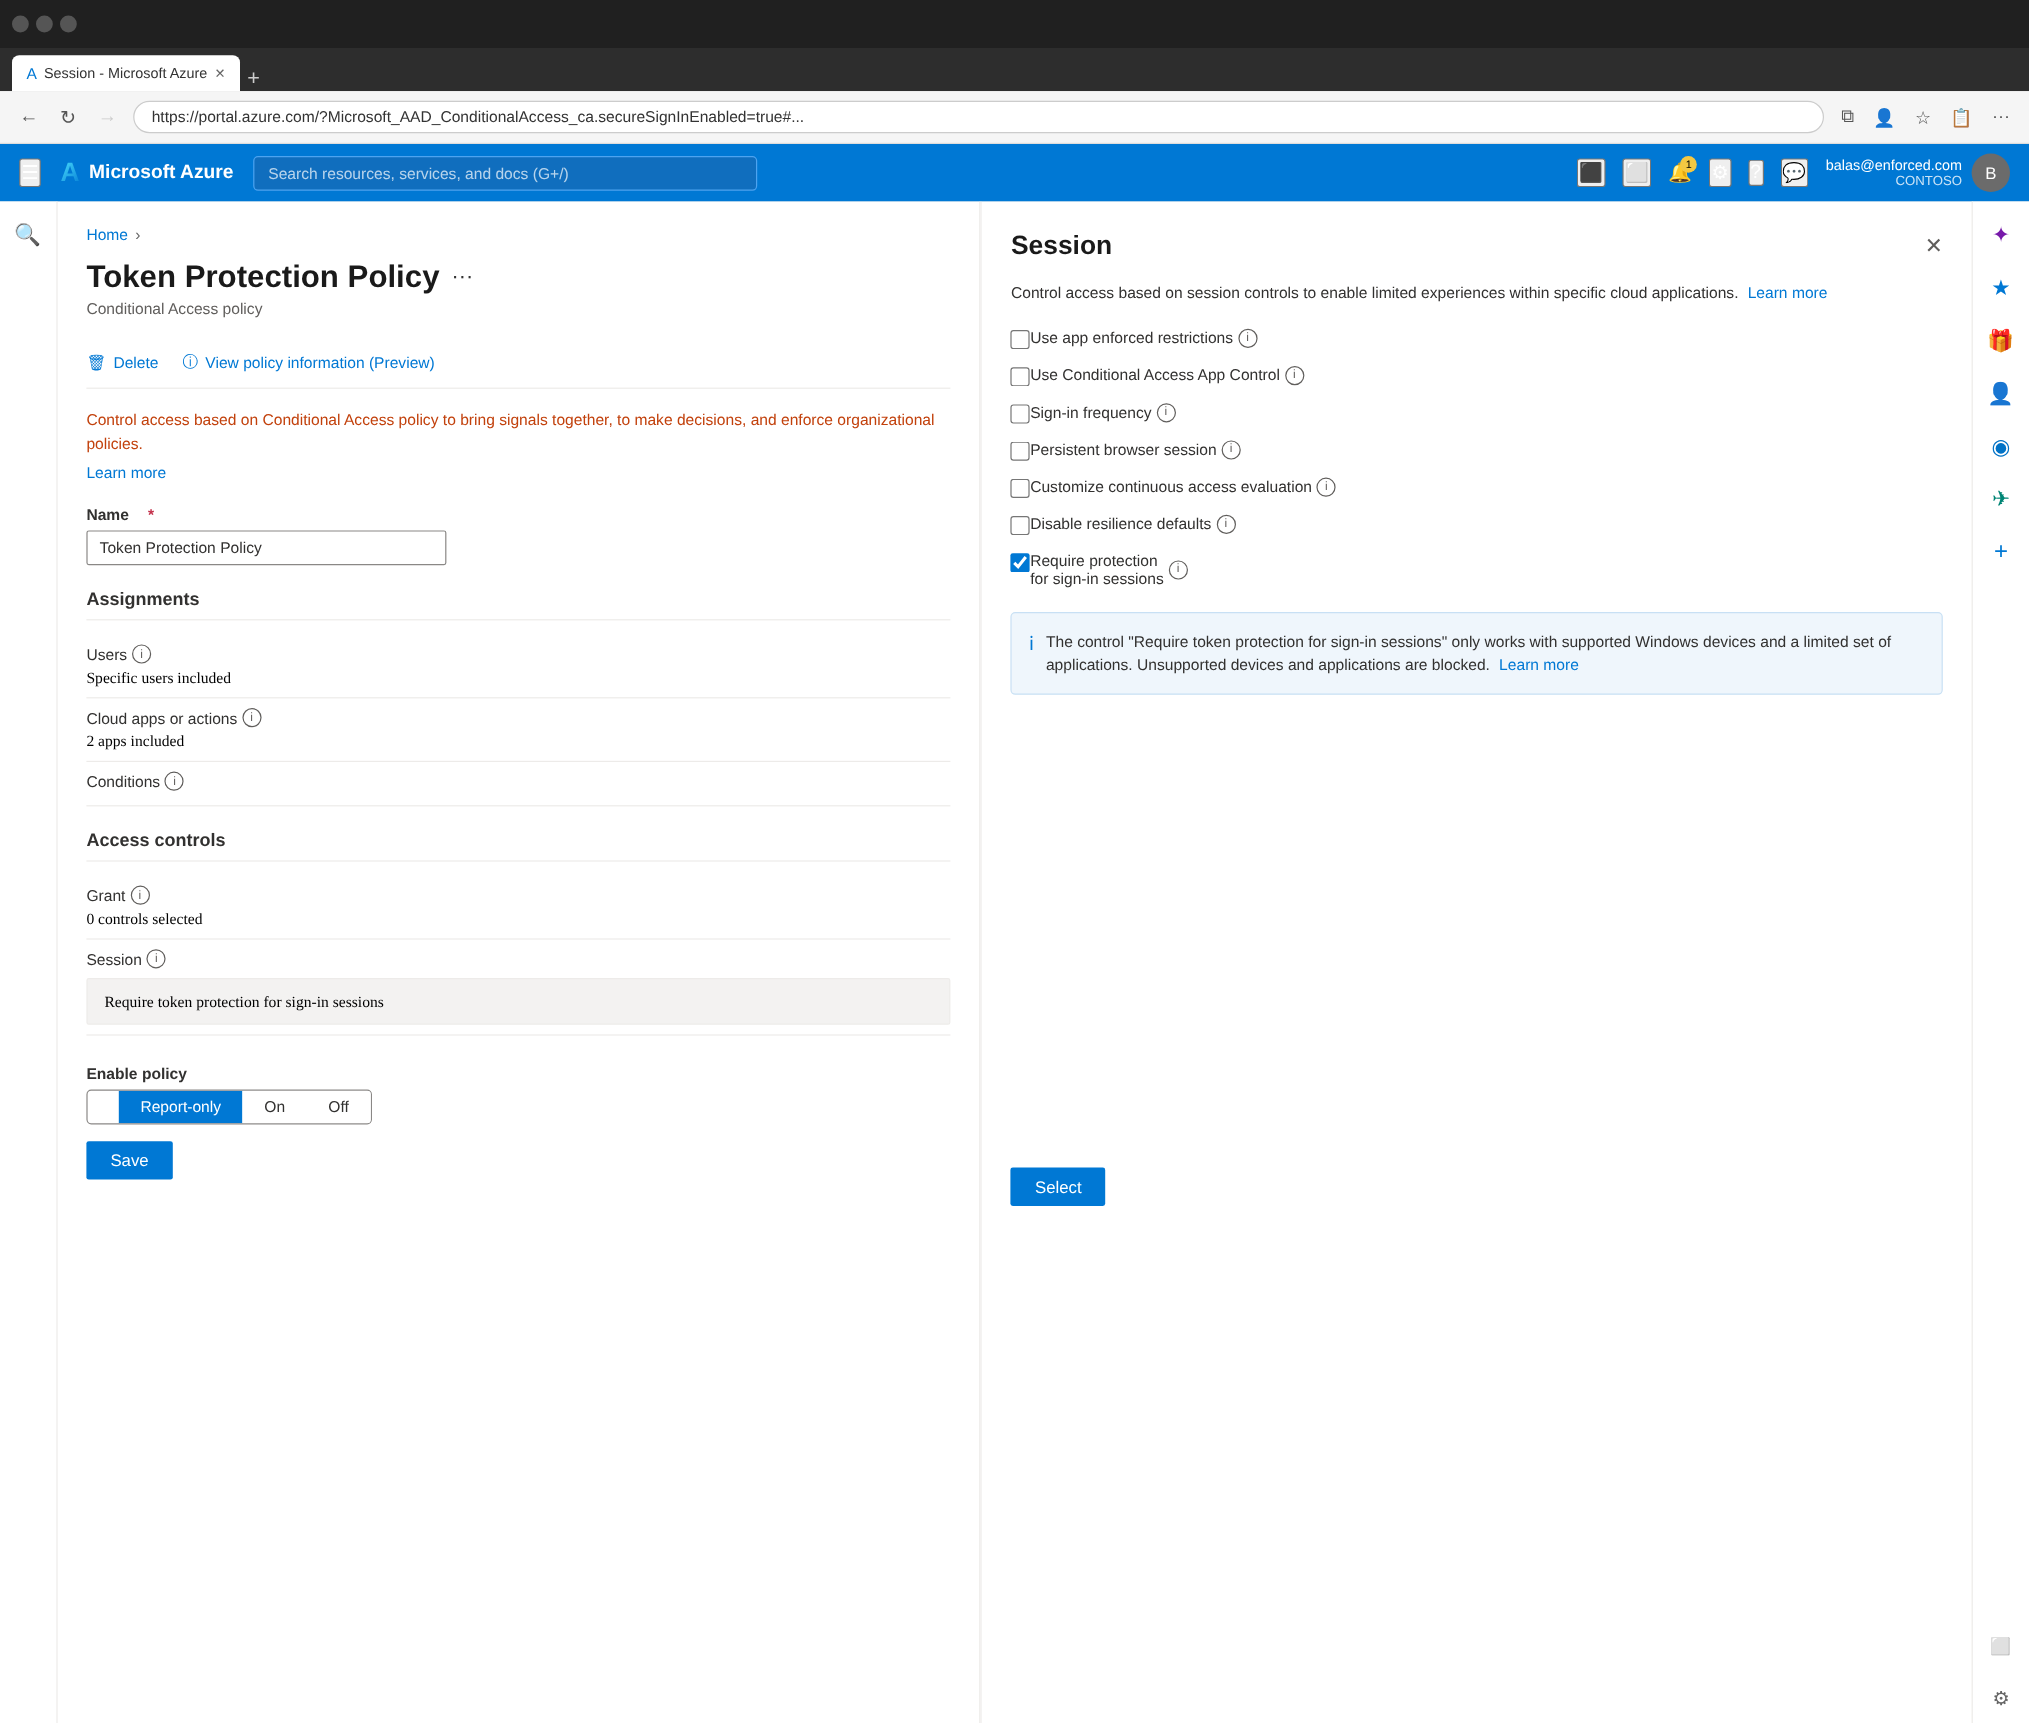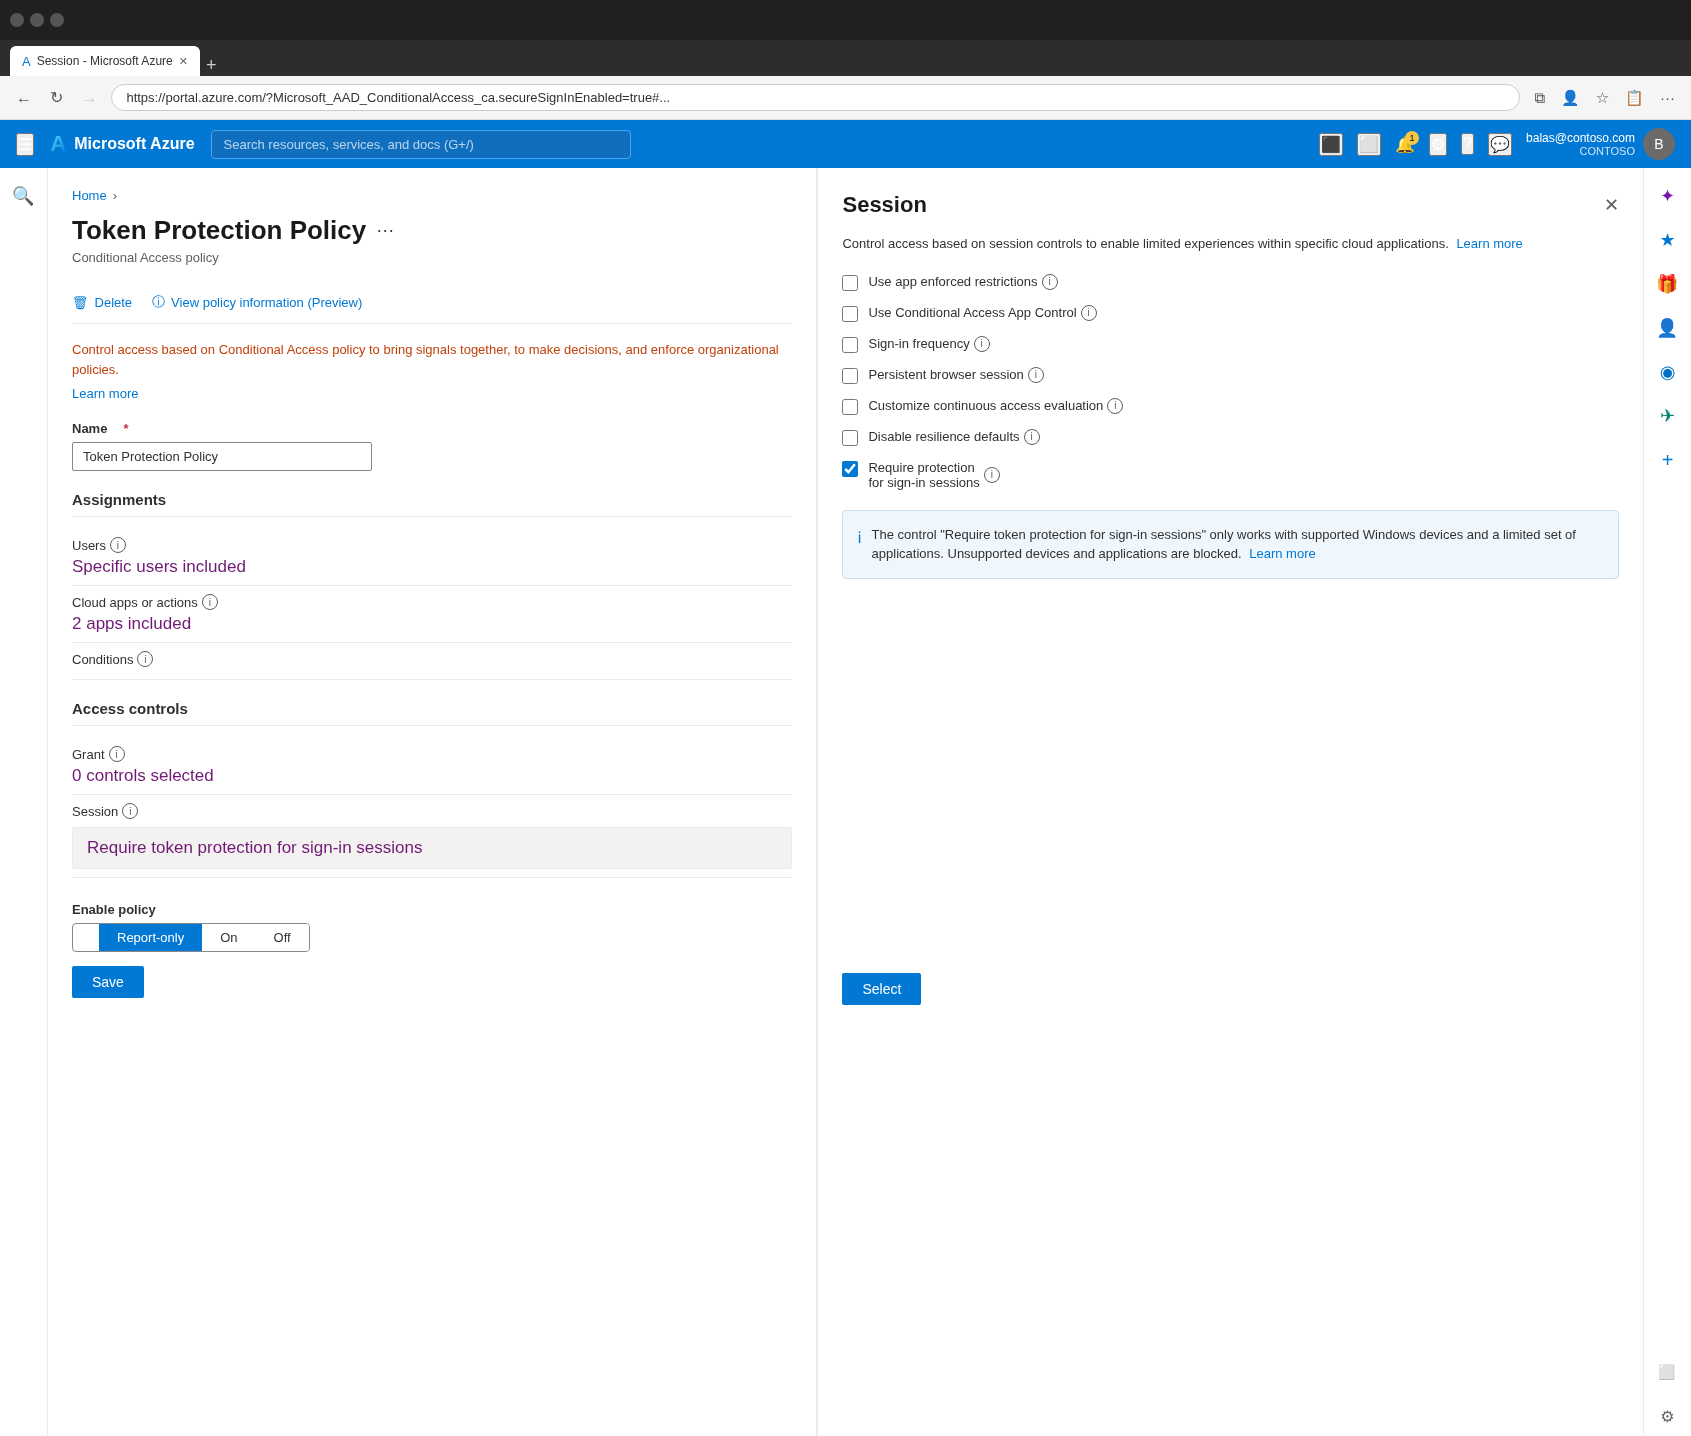--- a/index.html
+++ b/index.html
@@ -147,21 +147,21 @@
       border: 1px solid #8a8886;
       border-radius: 2px;
       padding: 6px 10px;
       font-size: 13px;
       color: #323130;
     }
 
     .section-header { font-size: 15px; font-weight: 600; color: #323130; border-bottom: 1px solid #edebe9; padding-bottom: 8px; margin-bottom: 12px; }
     .assignment-row { padding: 8px 0; border-bottom: 1px solid #edebe9; }
     .assignment-label { font-size: 13px; color: #323130; margin-bottom: 4px; display: flex; align-items: center; gap: 4px; }
-    .assignment-value { color: #701a75; font-size: 17px; cursor: pointer; }
+    .assignment-value { color: #000000; font-size: 13px; cursor: pointer; font-family: Liberation Serif, serif; }
 
     .session-box {
       background: #f3f2f1;
       border: 1px solid #edebe9;
       border-radius: 2px;
       padding: 10px 14px;
       margin-top: 8px;
     }
 
     .enable-policy { margin-top: 24px; }
@@ -179,21 +179,21 @@
       padding: 24px;
       position: relative;
       border-left: 1px solid #edebe9;
     }
 
     .panel-title { font-size: 22px; font-weight: 600; color: #1a1a1a; margin-bottom: 16px; display: flex; align-items: center; justify-content: space-between; }
     .close-btn { background: none; border: none; cursor: pointer; font-size: 18px; color: #605e5c; }
     .panel-description { font-size: 13px; color: #323130; line-height: 1.5; margin-bottom: 20px; }
 
     .checkbox-list { display: flex; flex-direction: column; gap: 14px; margin-bottom: 20px; }
-    .checkbox-item { display: flex; align-items: flex-start; gap: 10px; }
+    .checkbox-item { display: flex; align-items: flex-start; gap: 0; }
     .checkbox-item input[type="checkbox"] { width: 16px; height: 16px; margin-top: 1px; accent-color: #0078d4; cursor: pointer; }
     .checkbox-label { font-size: 13px; color: #323130; display: flex; align-items: center; gap: 4px; }
 
     .info-banner {
       background: #eff6fc;
       border: 1px solid #c8e0f4;
       border-radius: 4px;
       padding: 14px;
       display: flex;
       gap: 10px;
@@ -270,21 +270,21 @@
     <button class="header-icon">⬜</button>
     <div class="notification-badge">
       <span class="header-icon">🔔</span>
       <span class="badge">1</span>
     </div>
     <button class="header-icon">⚙</button>
     <button class="header-icon">?</button>
     <button class="header-icon">💬</button>
     <div class="user-info">
       <div style="text-align:right;">
-        <div style="font-size:12px;">balas@contoso.com</div>
+        <div style="font-size:12px;">balas@enforced.com</div>
         <div style="font-size:11px; color:rgba(255,255,255,0.8);">CONTOSO</div>
       </div>
       <div class="avatar">B</div>
     </div>
   </div>
 </div>
 
 <div class="main-layout">
 
   <div class="sidebar">

